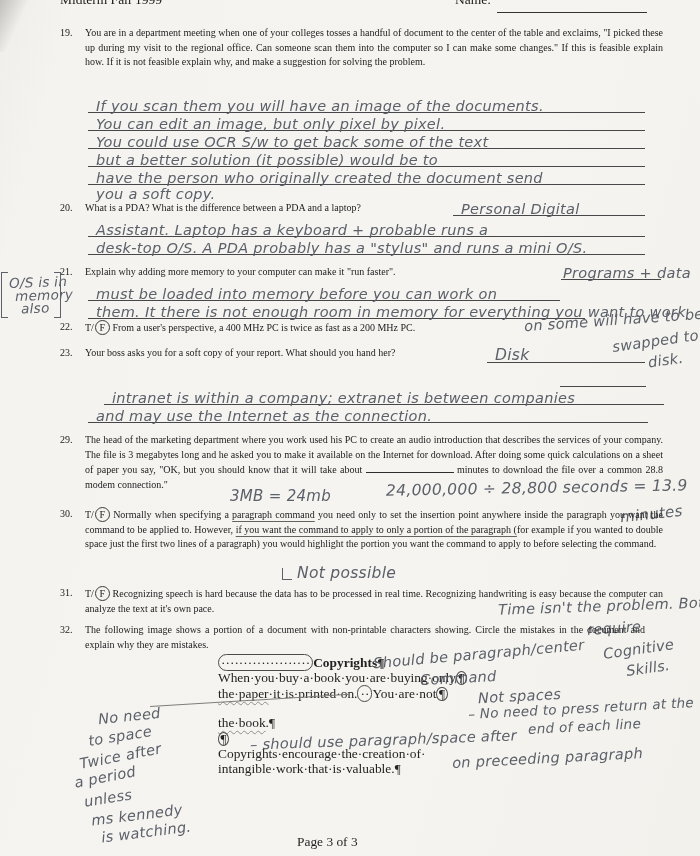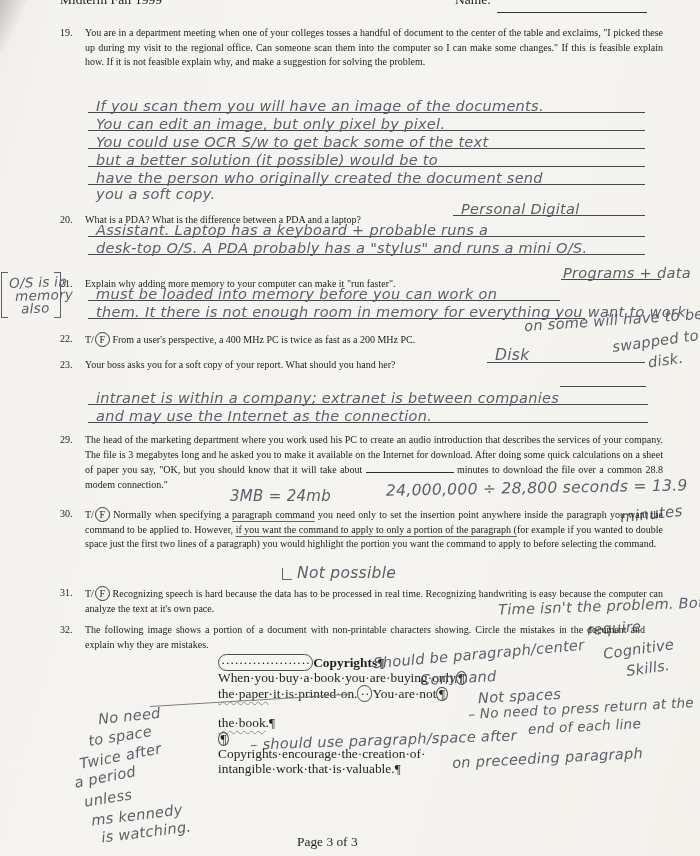--- a/index.html
+++ b/index.html
@@ -6,21 +6,21 @@
   #paper{
     position:relative;width:700px;height:856px;overflow:hidden;
     background:linear-gradient(105deg,#efeeea 0%,#f4f3ef 8%,#f5f4f0 60%,#f2f1ec 100%);
     font-family:"Liberation Serif",serif;color:#1b1b1d;
   }
   .corner{position:absolute;left:0;top:0;width:30px;height:52px;
     background:linear-gradient(115deg,#9b9a94 0%,rgba(155,154,148,0) 55%);opacity:.55;}
   
   .q{position:absolute;left:85px;width:578px;font-size:10px;line-height:14.6px;
      text-align:justify;color:#1c1c1e;}
-  .qline{text-align:left;white-space:nowrap;width:auto;margin-top:12px;}
+  .qline{text-align:left;white-space:nowrap;width:auto;}
   .qnum{position:absolute;left:-25px;}
   .blank{display:inline-block;width:88px;border-bottom:1.1px solid #2e2e2e;height:10px;}
   .circF{display:inline-block;border:1.3px solid #3a3a3a;border-radius:50%;
      width:13px;height:13px;line-height:13px;text-align:center;margin-left:1px;}
   .hu{text-decoration:underline;text-decoration-color:#63635f;text-underline-offset:2.5px;margin-top:6px;}
   
   .hw{position:absolute;font-family:"DejaVu Sans",sans-serif;font-style:italic;
       color:#5b6069;font-size:14.5px;white-space:nowrap;letter-spacing:.3px;}
   .ansline{position:absolute;height:17px;border-bottom:1.3px solid #47474a;}
   .ansline .hw{position:absolute;left:8px;bottom:-2px;}
@@ -124,21 +124,21 @@
 
   <div class="q qline" style="top:346px">
     <span class="qnum">23.</span>
     <span>Your boss asks you for a soft copy of your report. What should you hand her?</span>
   </div>
   <div class="ansline" style="left:487px;top:345px;width:158px">
     <span class="hw" style="font-size:15.5px">Disk</span>
     </div>
 
   <div class="ansline" style="left:560px;top:369px;width:86px"></div>
-  <div class="ansline" style="left:88px;top:387px;width:560px">
+  <div class="ansline" style="left:104px;top:387px;width:560px">
     <span class="hw">intranet is within a company; extranet is between companies</span>
     </div>
   <div class="ansline" style="left:88px;top:405px;width:560px">
     <span class="hw">and may use the Internet as the connection.</span>
     </div>
 
   <div class="q" style="top:433px">
     <span class="qnum">29.</span>
     <span>The head of the marketing department where you work used his PC to create an audio introduction that describes the services of your company. The file is 3 megabytes long and he asked you to make it available on the Internet for download. After doing some quick calculations on a sheet of paper you say, "OK, but you should know that it will take about</span>
     <span class="blank"></span>

